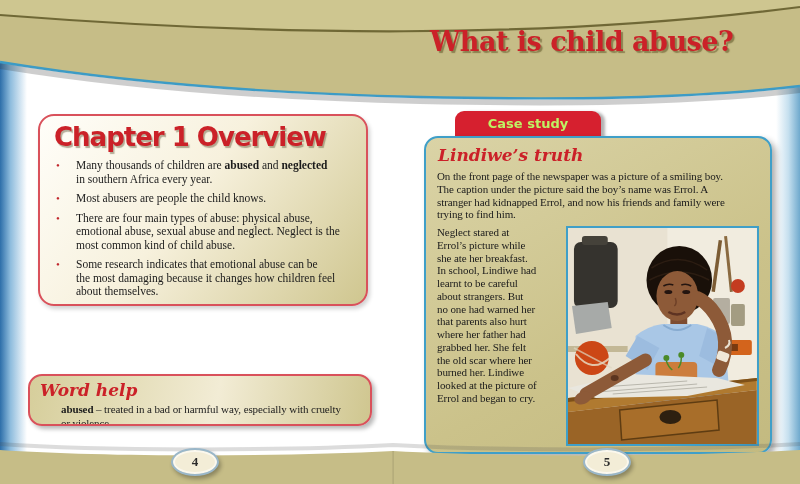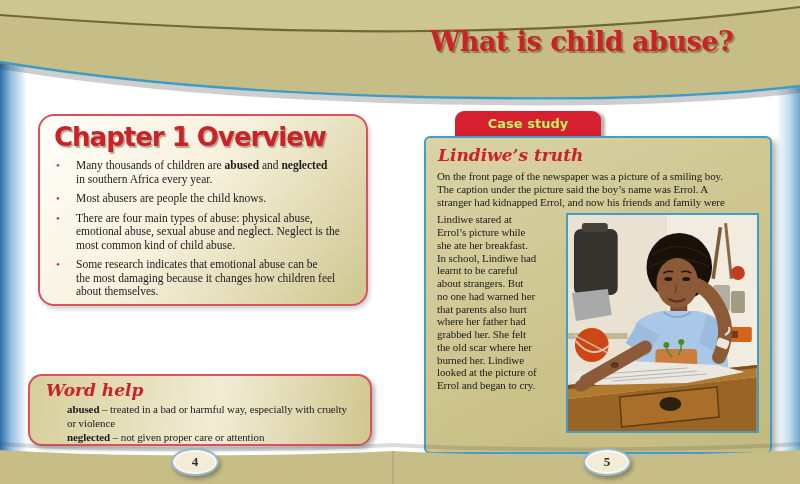--- a/index.html
+++ b/index.html
@@ -27,36 +27,36 @@
   .ov-title{font-family:"DejaVu Sans",sans-serif;font-weight:bold;font-size:26px;letter-spacing:-1px;
             color:#cb2128;text-shadow:1.5px 2px 1px rgba(120,110,80,.55);margin:2px 0 7px 2px;}
   .bullets{list-style:none;margin:0;padding:0;font-size:11.5px;color:#1b1b1b;}
   .bullets li{display:flex;margin-bottom:6px;}
   .bullets li::before{content:"•";color:#c1272d;width:20px;min-width:20px;padding-left:4px;
                       font-size:11px;line-height:13.5px;}
   .tl{white-space:pre;line-height:13.5px;}
   .b{font-weight:bold;}
 
   
-  .wordhelp-box{position:absolute;left:28px;top:374px;width:344px;height:72px;box-sizing:border-box;
+  .wordhelp-box{position:absolute;left:28px;top:374px;width:344px;height:52px;box-sizing:border-box;
                 border:2px solid #d9515b;border-radius:14px;
                 background:linear-gradient(100deg,#d6ce9b 0%,#f2ecd5 55%,#cfc68f 100%);
-                box-shadow:3px 3px 4px rgba(0,0,0,.28);padding:3px 15px;overflow:hidden;}
+                box-shadow:3px 3px 4px rgba(0,0,0,.28);padding:3px 9px;overflow:hidden;}
   .wh-title{font-family:"DejaVu Serif",serif;font-style:italic;font-weight:bold;font-size:17px;
             color:#cb2128;margin:1px 0 2px 1px;}
   .wh-body{font-size:11px;letter-spacing:-0.1px;color:#1b1b1b;}
   .wh-body .tl{line-height:14px;margin-left:22px;}
 
   
   .case-tab{position:absolute;left:455px;top:111px;width:146px;height:26px;background:#d6202f;
             border-radius:9px 9px 0 0;box-shadow:4px 1px 3px rgba(0,0,0,.3);color:#bef264;
             font-family:"DejaVu Sans",sans-serif;font-weight:bold;font-size:13px;text-align:center;
             line-height:26px;}
   .case-box{position:absolute;left:424px;top:136px;width:348px;height:318px;box-sizing:border-box;
-            border:2px solid #3f9fc8;border-radius:6px;
+            border:2px solid #3f9fc8;border-radius:14px;
             background:linear-gradient(150deg,#dad3a6 0%,#cbc28a 60%,#c3ba80 100%);
             box-shadow:4px 4px 6px rgba(0,0,0,.32);padding:6px 11px;overflow:hidden;}
   .cs-title{font-family:"DejaVu Serif",serif;font-style:italic;font-weight:bold;font-size:17px;
             color:#cb2128;margin:1px 0 5px 1px;}
   .cs-p1{font-size:11px;color:#1b1b1b;letter-spacing:-0.1px;}
   .cs-p1 .tl{line-height:12.8px;}
   .cs-row{display:flex;margin-top:5px;}
   .cs-p2{width:126px;font-size:11px;color:#1b1b1b;letter-spacing:-0.1px;}
   .cs-p2 .tl{line-height:12.75px;}
   .photo{margin-left:4px;width:194px;height:220px;border:2px solid #3f9fc8;box-sizing:border-box;
@@ -130,24 +130,25 @@
   </div>
 
   <div class="case-tab">Case study</div>
 
   <div class="case-box">
     <div class="cs-title">Lindiwe’s truth</div>
     <div class="cs-p1">
         <div class="tl"><span>On the front page of the newspaper was a picture of a smiling boy.</span></div>
         <div class="tl"><span>The caption under the picture said the boy’s name was Errol. A</span></div>
         <div class="tl"><span>stranger had kidnapped Errol, and now his friends and family were</span></div>
+        <div class="tl"><span>trying to find him.</span></div>
       </div>
     <div class="cs-row">
       <div class="cs-p2">
-          <div class="tl"><span>Lindiwe stared at</span></div>
+          <div class="tl"><span>Neglect stared at</span></div>
           <div class="tl"><span>Errol’s picture while</span></div>
           <div class="tl"><span>she ate her breakfast.</span></div>
           <div class="tl"><span>In school, Lindiwe had</span></div>
           <div class="tl"><span>learnt to be careful</span></div>
           <div class="tl"><span>about strangers. But</span></div>
           <div class="tl"><span>no one had warned her</span></div>
           <div class="tl"><span>that parents also hurt</span></div>
           <div class="tl"><span>where her father had</span></div>
           <div class="tl"><span>grabbed her. She felt</span></div>
           <div class="tl"><span>the old scar where her</span></div>

